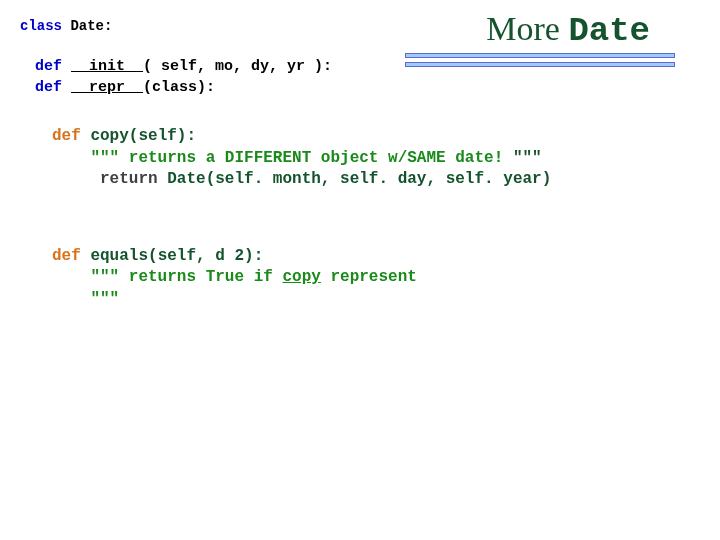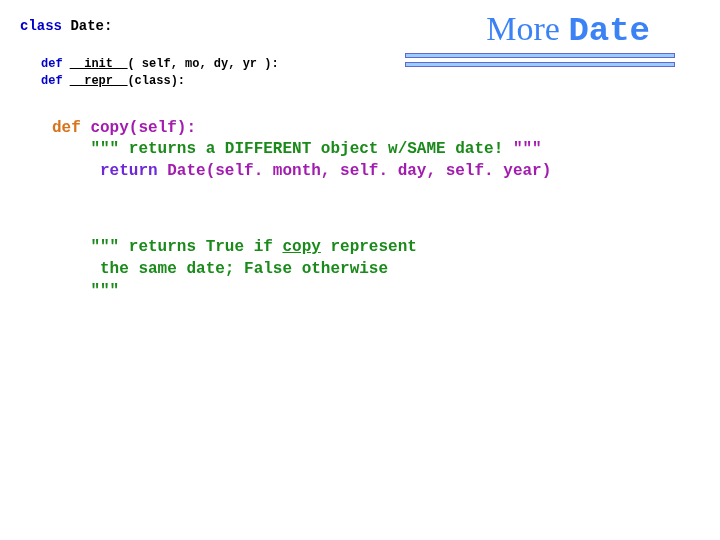--- a/index.html
+++ b/index.html
@@ -21,53 +21,53 @@
       color: #000;
     }
     .kw-blue { color: #0000cc; }
     .title {
       position: absolute;
       right: 70px;
       top: 10px;
       font-family: "Times New Roman", serif;
       font-weight: normal;
       font-size: 34px;
-      color: #3b82f6;
+      color: #14532d;
     }
     .title .mono { font-family: "Courier New", monospace; font-weight: bold; }
     .title-underline {
       position: absolute;
       right: 45px;
       top: 53px;
       width: 270px;
       height: 5px;
     }
     .title-underline .bar1 {
       position: absolute; left: 0; top: 0; width: 100%; height: 5px;
       background: #99ccff; border: 1px solid #6666cc;
     }
     .title-underline .bar2 {
       position: absolute; left: 0; top: 9px; width: 100%; height: 5px;
       background: #99ccff; border: 1px solid #6666cc;
     }
     .small-defs {
-      font-size: 12px;
+      font-size: 15px;
       color: #000;
-      margin: 22px 0 0 21px;
+      margin: 22px 0 0 15px;
       line-height: 1.4;
     }
     .main-code {
       margin: 28px 0 0 52px;
       font-size: 16px;
       line-height: 1.35;
     }
     .kw-orange { color: #d9731a; }
     .green { color: #1a8a1a; }
-    .red { color: #6d28d9; }
-    .black { color: #a21caf; }
+    .red { color: #404040; }
+    .black { color: #14532d; }
     .underline-word { text-decoration: underline; }
     .equals-block { margin-top: 55px; }
   </style>
 </head>
 <body>
 
 <div class="header-area">
   <div class="class-decl">
     <span class="kw-blue">class</span><span> Date:</span>
   </div>
@@ -85,17 +85,17 @@
 </div>
 
 <div class="main-code">
   <div>
     <div><span class="kw-orange">def</span><span class="black"> copy(self):</span></div>
     <div>&nbsp;&nbsp;&nbsp;&nbsp;<span class="green">""" returns a DIFFERENT object w/SAME date! </span><span class="black">"""</span></div>
     <div>&nbsp;&nbsp;&nbsp;&nbsp;<span class="red"> return </span><span class="black">Date(self. month, self. day, self. year)</span></div>
   </div>
 
   <div class="equals-block">
+    <div><span class="kw-orange">def</span><span class="black"> equals(self, d 2):</span></div>
     <div>&nbsp;&nbsp;&nbsp;&nbsp;<span class="green">""" returns True if </span><span class="green underline-word">copy</span><span class="green"> represent</span></div>
-    <div>&nbsp;&nbsp;&nbsp;&nbsp;<span class="green">    the same date; False otherwise</span></div>
     <div>&nbsp;&nbsp;&nbsp;&nbsp;<span class="green">"""</span></div>
   </div>
 </div>
 
 </body></html>

